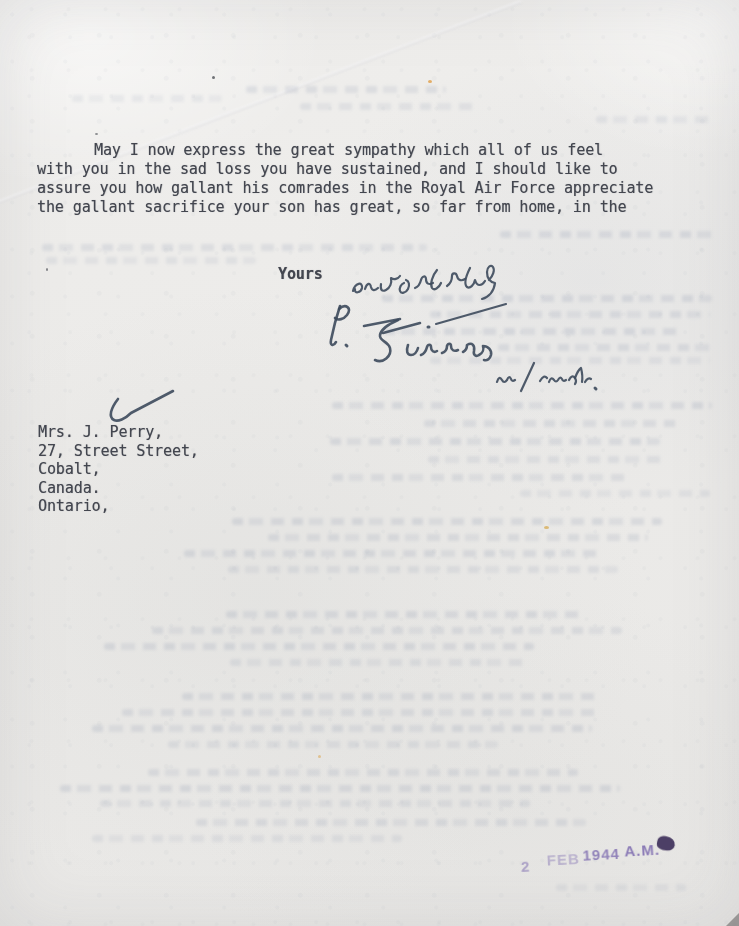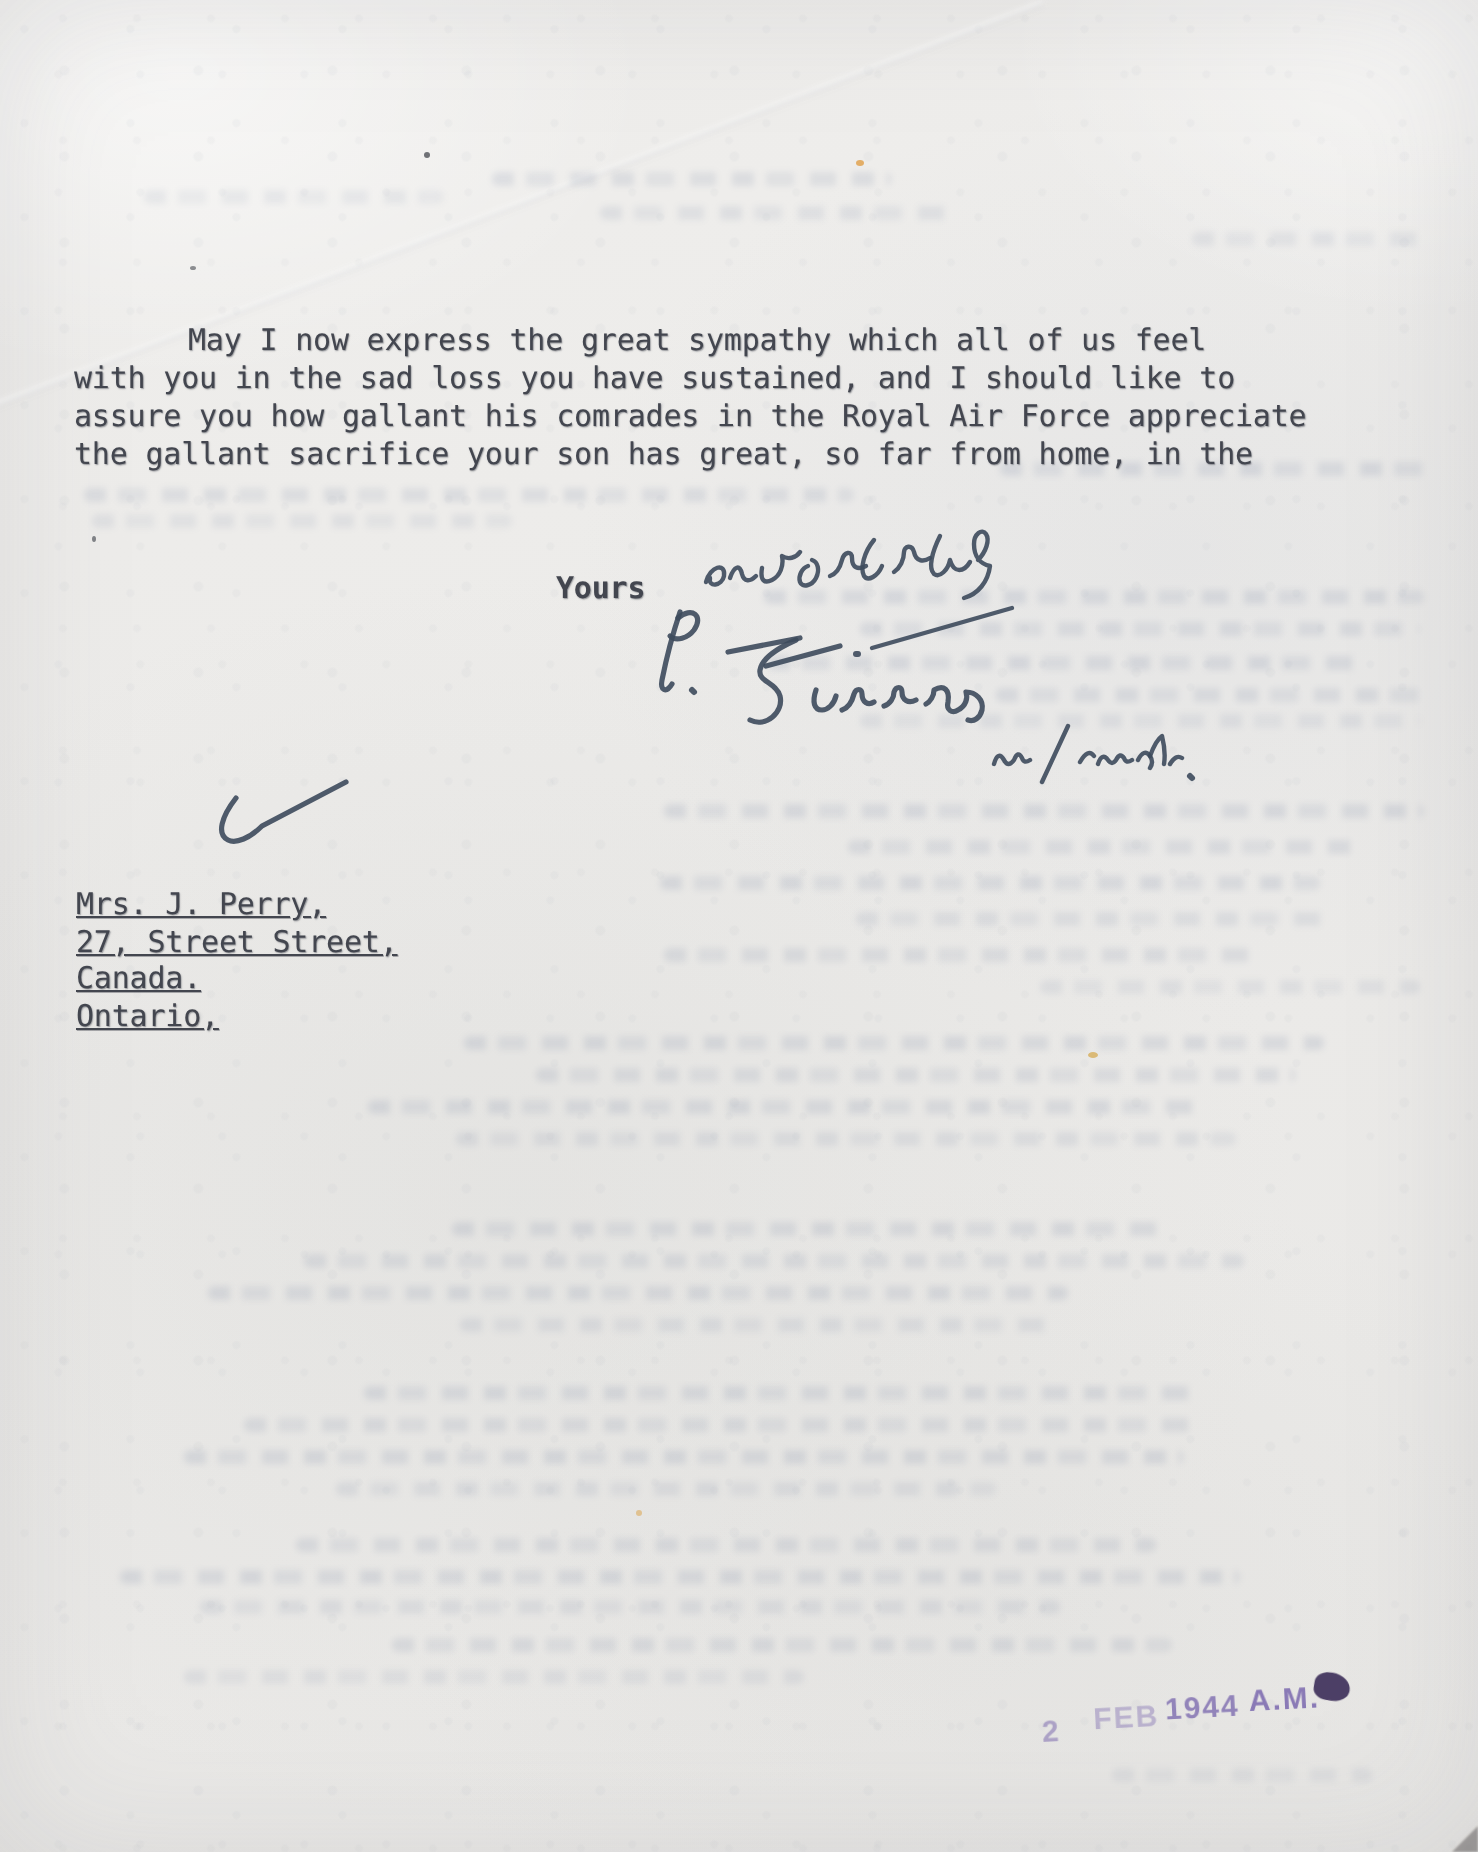--- a/index.html
+++ b/index.html
@@ -28,25 +28,25 @@
     transform:rotate(-21deg);transform-origin:left center;filter:blur(1.2px);}
   
   .g{position:absolute;height:7px;border-radius:3px;filter:blur(1.7px);
     background:repeating-linear-gradient(90deg,
       rgba(124,137,164,.36) 0 11px, rgba(124,137,164,0) 11px 17px,
       rgba(124,137,164,.28) 17px 31px, rgba(124,137,164,0) 31px 39px,
       rgba(124,137,164,.33) 39px 52px, rgba(124,137,164,0) 52px 60px);}
   .speck{position:absolute;border-radius:50%;}
   
   .typed{position:absolute;color:#43464f;font-size:15px;
-    text-shadow:0.4px 0.4px 0.7px rgba(62,66,76,.5);letter-spacing:-0.1px;margin-top:20px;}
+    text-shadow:0.4px 0.4px 0.7px rgba(62,66,76,.5);letter-spacing:-0.1px;}
   .body-par{left:37px;top:141px;width:660px;line-height:19px;}
   .tline.indent{padding-left:57px;}
   .yours{left:278px;top:265px;font-weight:bold;}
-  .address{left:38px;top:423px;line-height:18.5px;text-decoration:underline;}
+  .address{left:38px;top:423px;line-height:18.5px;}
   
   .hand{position:absolute;left:0;top:0;width:739px;height:926px;}
   .hand path{fill:none;stroke:#3d4a5c;stroke-width:2.2;stroke-linecap:round;
     stroke-linejoin:round;opacity:.9;}
   .hand .thick{stroke-width:2.6;}
   .hand .dotp{stroke-width:3;}
   
   .stamp{position:absolute;left:512px;top:843px;width:170px;height:42px;
     transform:rotate(-3deg);color:#7e6cb0;font-family:"Liberation Sans",sans-serif;
     font-weight:bold;font-size:15px;letter-spacing:1px;filter:blur(.3px);}
@@ -120,20 +120,21 @@
     <div class="tline">with you in the sad loss you have sustained, and I should like to</div>
     <div class="tline">assure you how gallant his comrades in the Royal Air Force appreciate</div>
     <div class="tline">the gallant sacrifice your son has great, so far from home, in the</div>
   </div>
 
   <div class="typed yours">Yours</div>
 
   <div class="typed address">
     <div>Mrs. J. Perry,</div>
     <div>27, Street Street,</div>
+    <div>Cobalt,</div>
     <div>Canada.</div>
     <div>Ontario,</div>
   </div>
 
   <svg class="hand" viewBox="0 0 739 926" role="img">
 
     <g aria-label="sincerely">
       <path d="M353,291 c2,-8 10,-10 9,-3 c-1,5 -8,6 -7,1"></path>
       <path d="M365,289 c2,-6 5,-7 6,-2 c1,4 4,4 7,1"></path>
       <path d="M381,284 c-1,6 1,8 5,6 c4,-2 6,-7 5,-12 c3,2 7,1 9,-2"></path>

